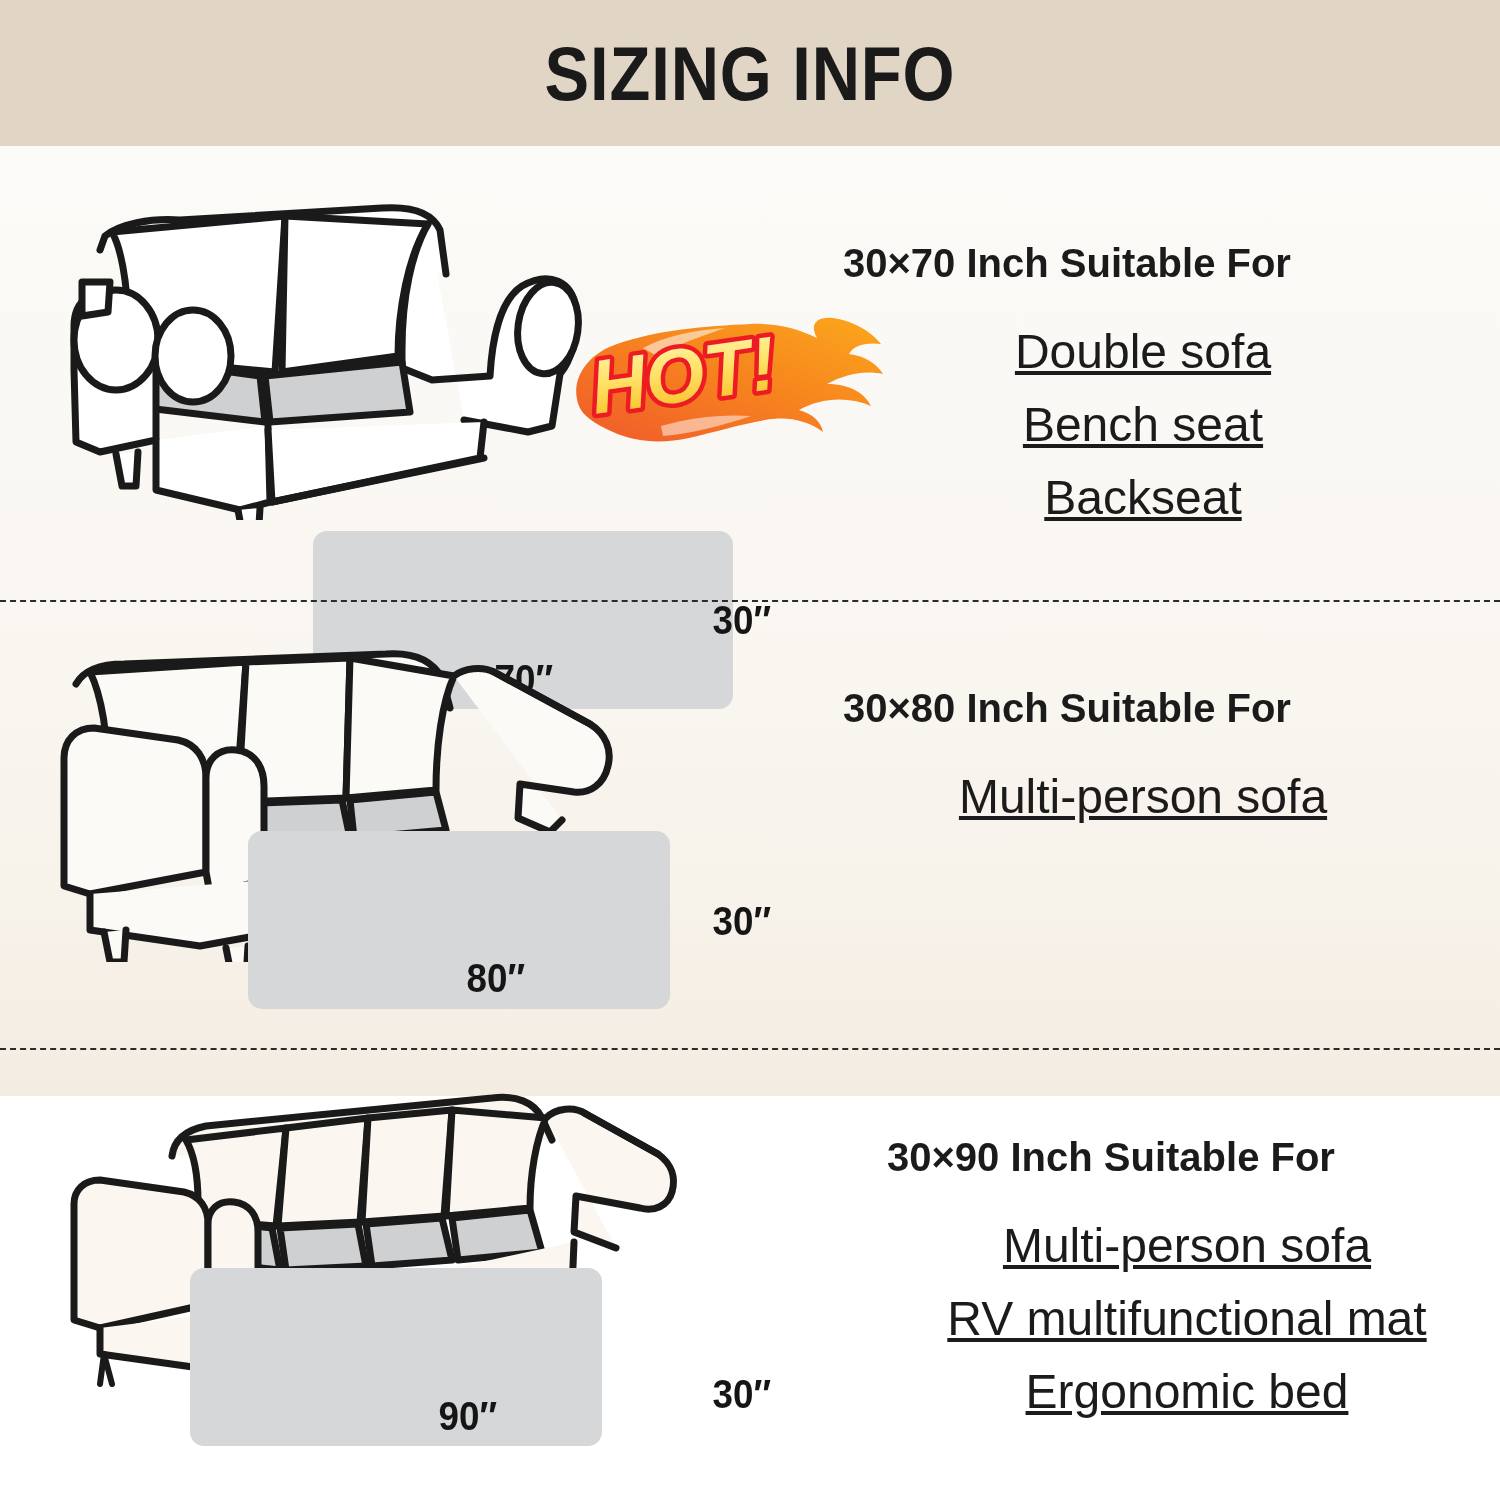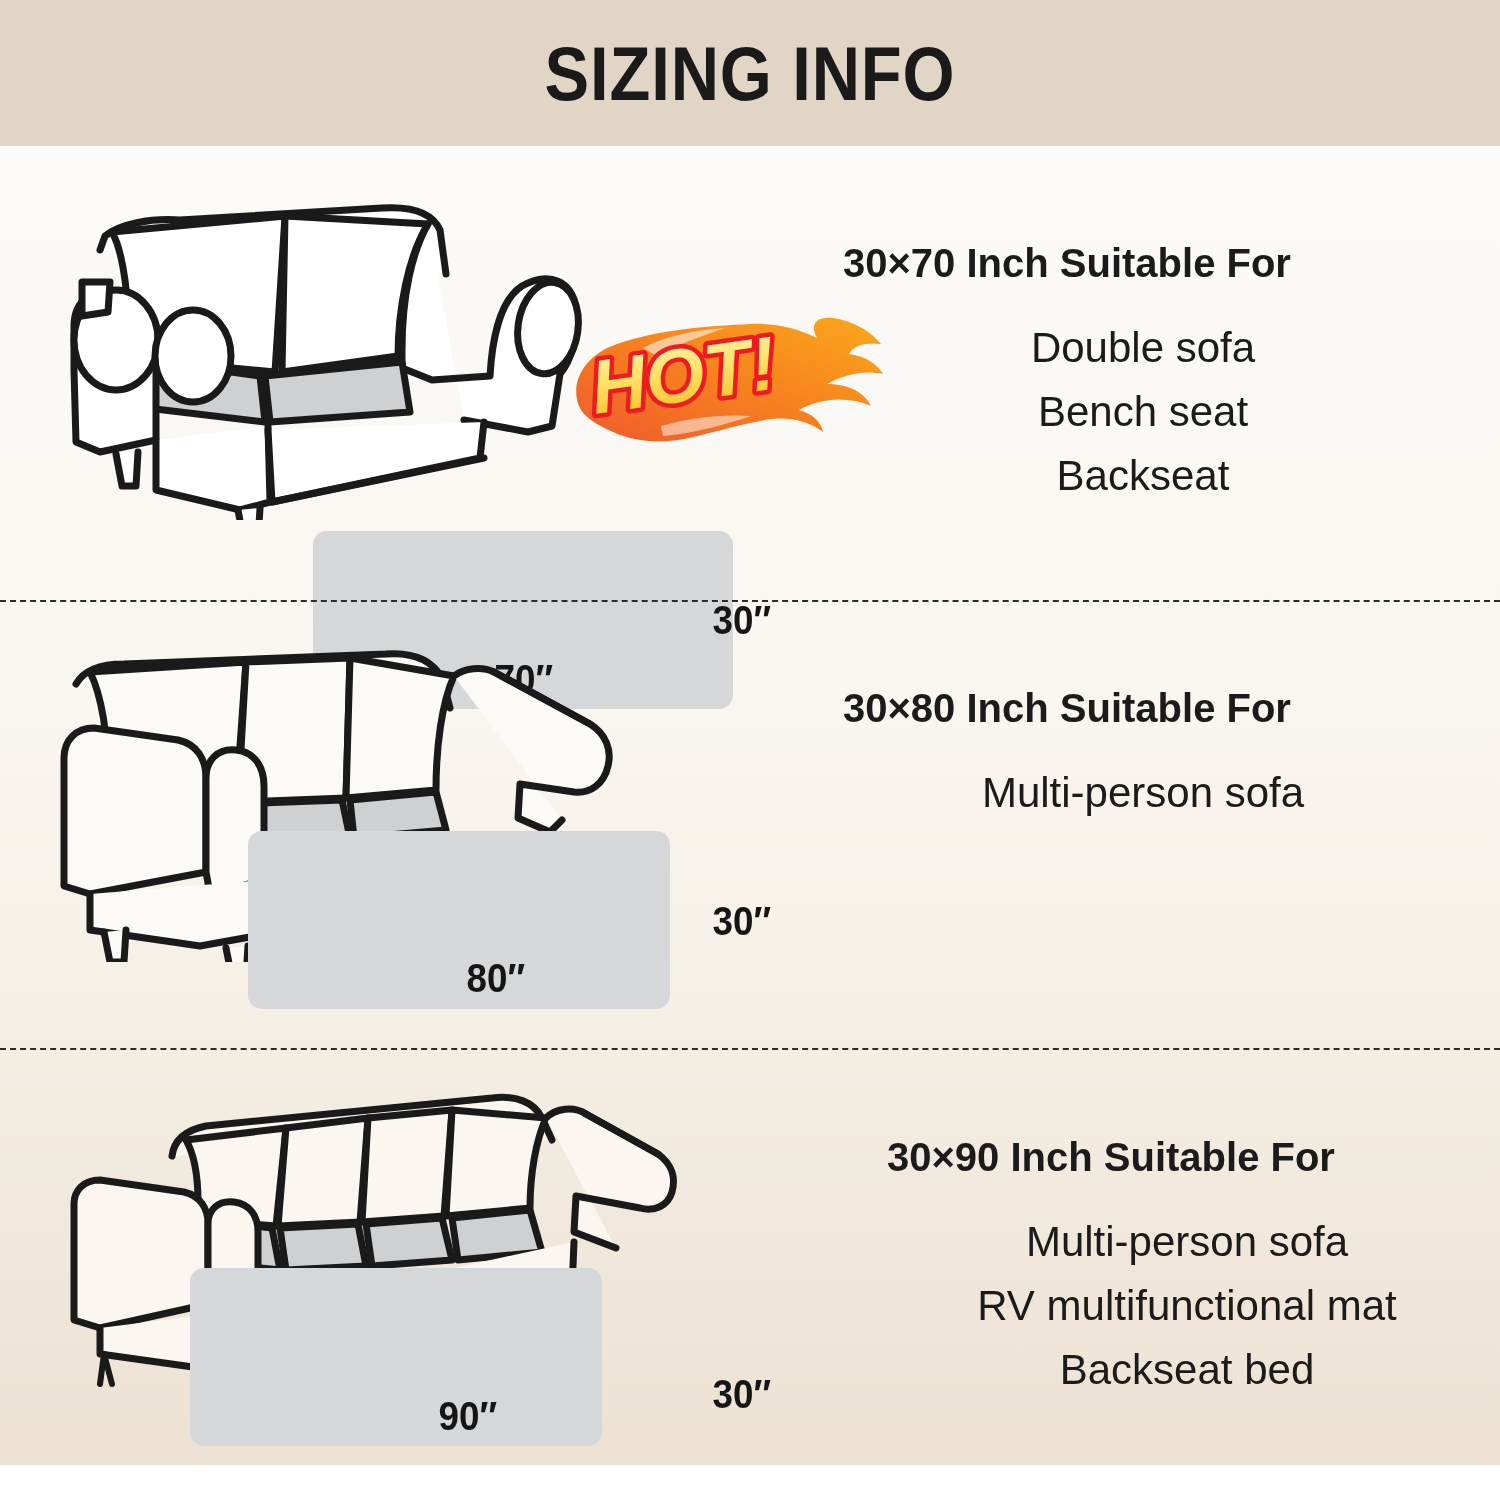--- a/index.html
+++ b/index.html
@@ -6,21 +6,21 @@
   html,body { width:1500px; height:1500px; }
   body {
     font-family:"Liberation Sans", sans-serif;
     background:#ffffff;
     position:relative;
     overflow:hidden;
   }
 
   #page {
     position:absolute; inset:0;
-    width:1500px; height:1465px;
+    width:1500px; height:1096px;
     background:linear-gradient(to bottom,
         #fdfdfb 0px,
         #fbf9f6 300px,
         #faf7f2 600px,
         #f7f2ea 900px,
         #f1e9dd 1200px,
         #ece1d2 1500px);
   }
 
   
@@ -80,25 +80,26 @@
   .txt { position:absolute; }
   .heading {
     font-size:40px;
     font-weight:bold;
     color:#1b1b1b;
     white-space:nowrap;
     letter-spacing:0px;
   }
   .uses { margin-top:30px; text-align:center; }
   .use-line {
-    font-size:42px;
+    font-size:48px;
     color:#1b1b1b;
     line-height:1.52;
     white-space:nowrap;
     font-weight:400;
+    text-decoration:underline;
   }
 
   
   #hot-badge {
     position:absolute;
     left:565px; top:168px;
     width:320px; height:140px;
   }
 </style>
 </head>
@@ -289,18 +290,18 @@
 
     <div class="dim-rect" style="left:190px; top:218px; width:412px; height:178px;"></div>
     <div class="dim-w" style="left:436px; top:344px;">90″</div>
     <div class="dim-h" style="left:710px; top:322px;">30″</div>
 
     <div class="txt" style="left:843px; top:85px; width:600px;margin-left:44px;">
       <div class="heading">30×90 Inch Suitable For</div>
       <div class="uses">
         <div class="use-line">Multi-person sofa</div>
         <div class="use-line">RV multifunctional mat</div>
-        <div class="use-line">Backseat bed</div>
+        <div class="use-line">Ergonomic bed</div>
       </div>
     </div>
   </div>
 
 </div>
 
 </body></html>

